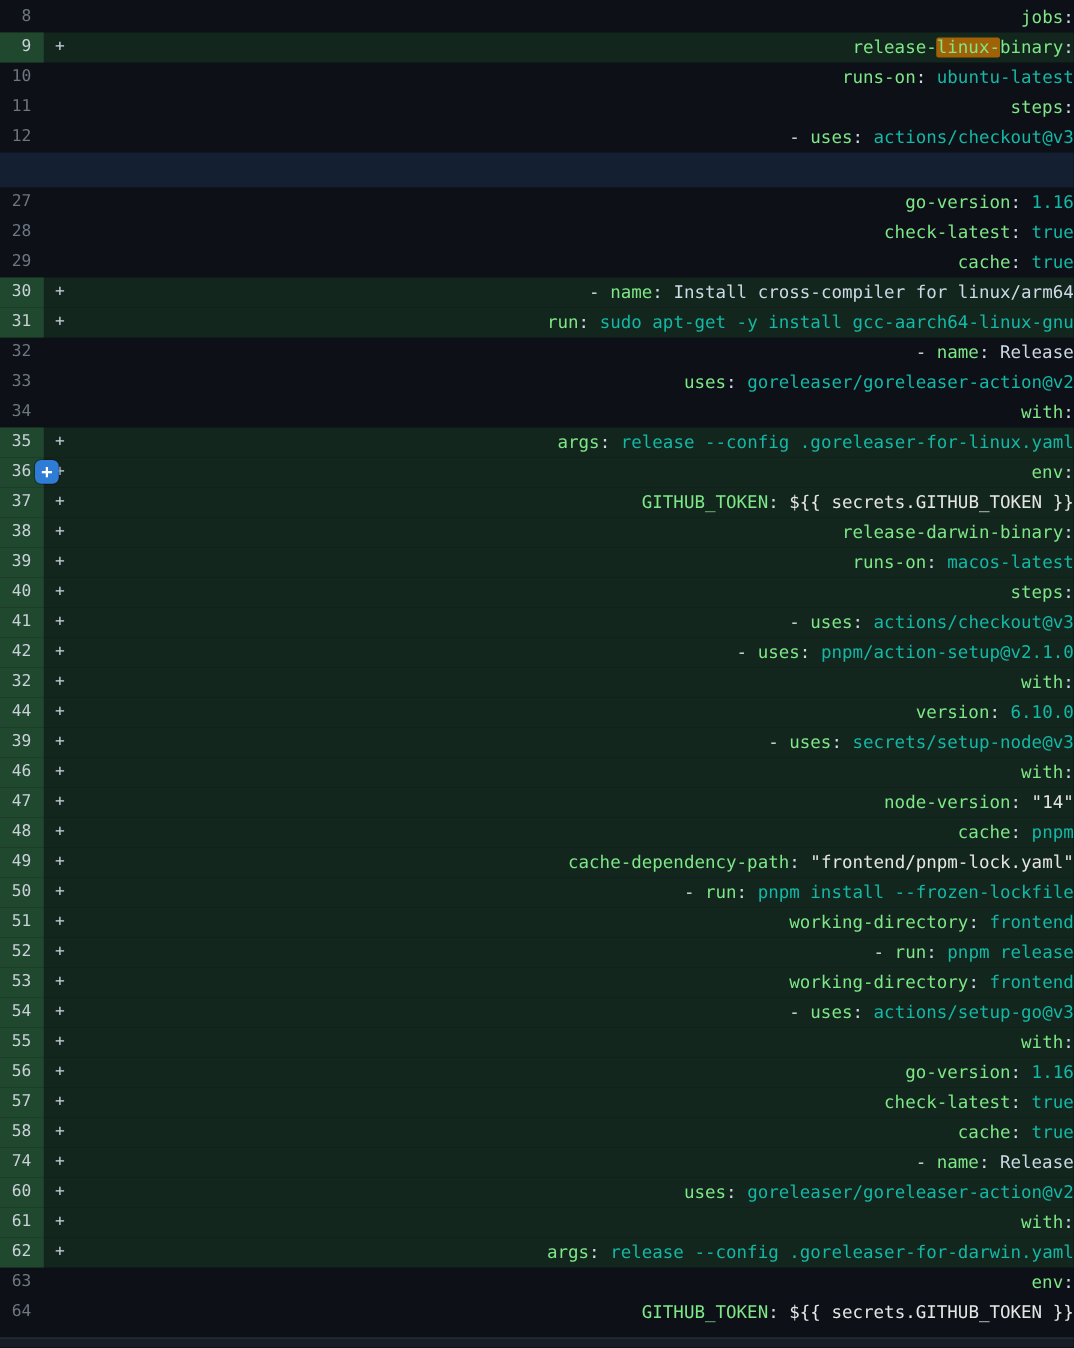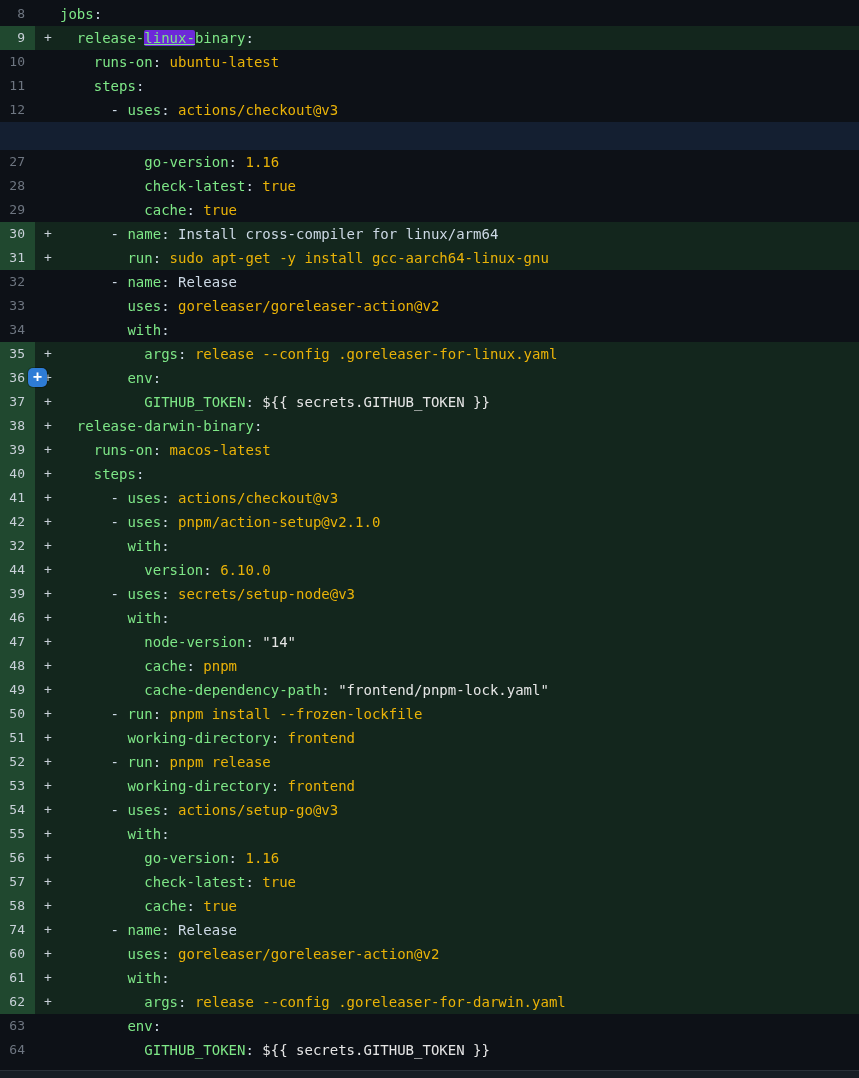--- a/index.html
+++ b/index.html
@@ -41,33 +41,34 @@
     flex: none;
     width: 25px;
     box-sizing: border-box;
     padding-left: 9px;
     color: #c9d1d9;
     font-size: 13px;
   }
   .code {
     flex: 1;
     white-space: pre;
+    text-align: right;
   }
   .row.added { background: #13261d; }
   .row.added .num { background: #20482f; color: #c9d1d9; }
   .row.hunk {
     height: 28px;
     background: #141f31;
     cursor: pointer;
   }
   .sg-key    { color: #7ee787; }
   .sg-plain  { color: #cdd9e5; }
-  .sg-value  { color: #eab308; }
+  .sg-value  { color: #14b8a6; }
   .sg-string { color: #e5e5e5; }
-  .sg-keyhl  { color: #7ee787; background: #6d28d9; border-radius: 2px; text-decoration: underline; }
+  .sg-keyhl  { color: #7ee787; background: #a16207; border-radius: 2px; }
   #add-comment-button {
     position: absolute;
     left: 28px;
     top: 368px;
     width: 19px;
     height: 19px;
     background: #2e7cd6;
     border-radius: 5px;
     color: #ffffff;
     font-size: 15px;

